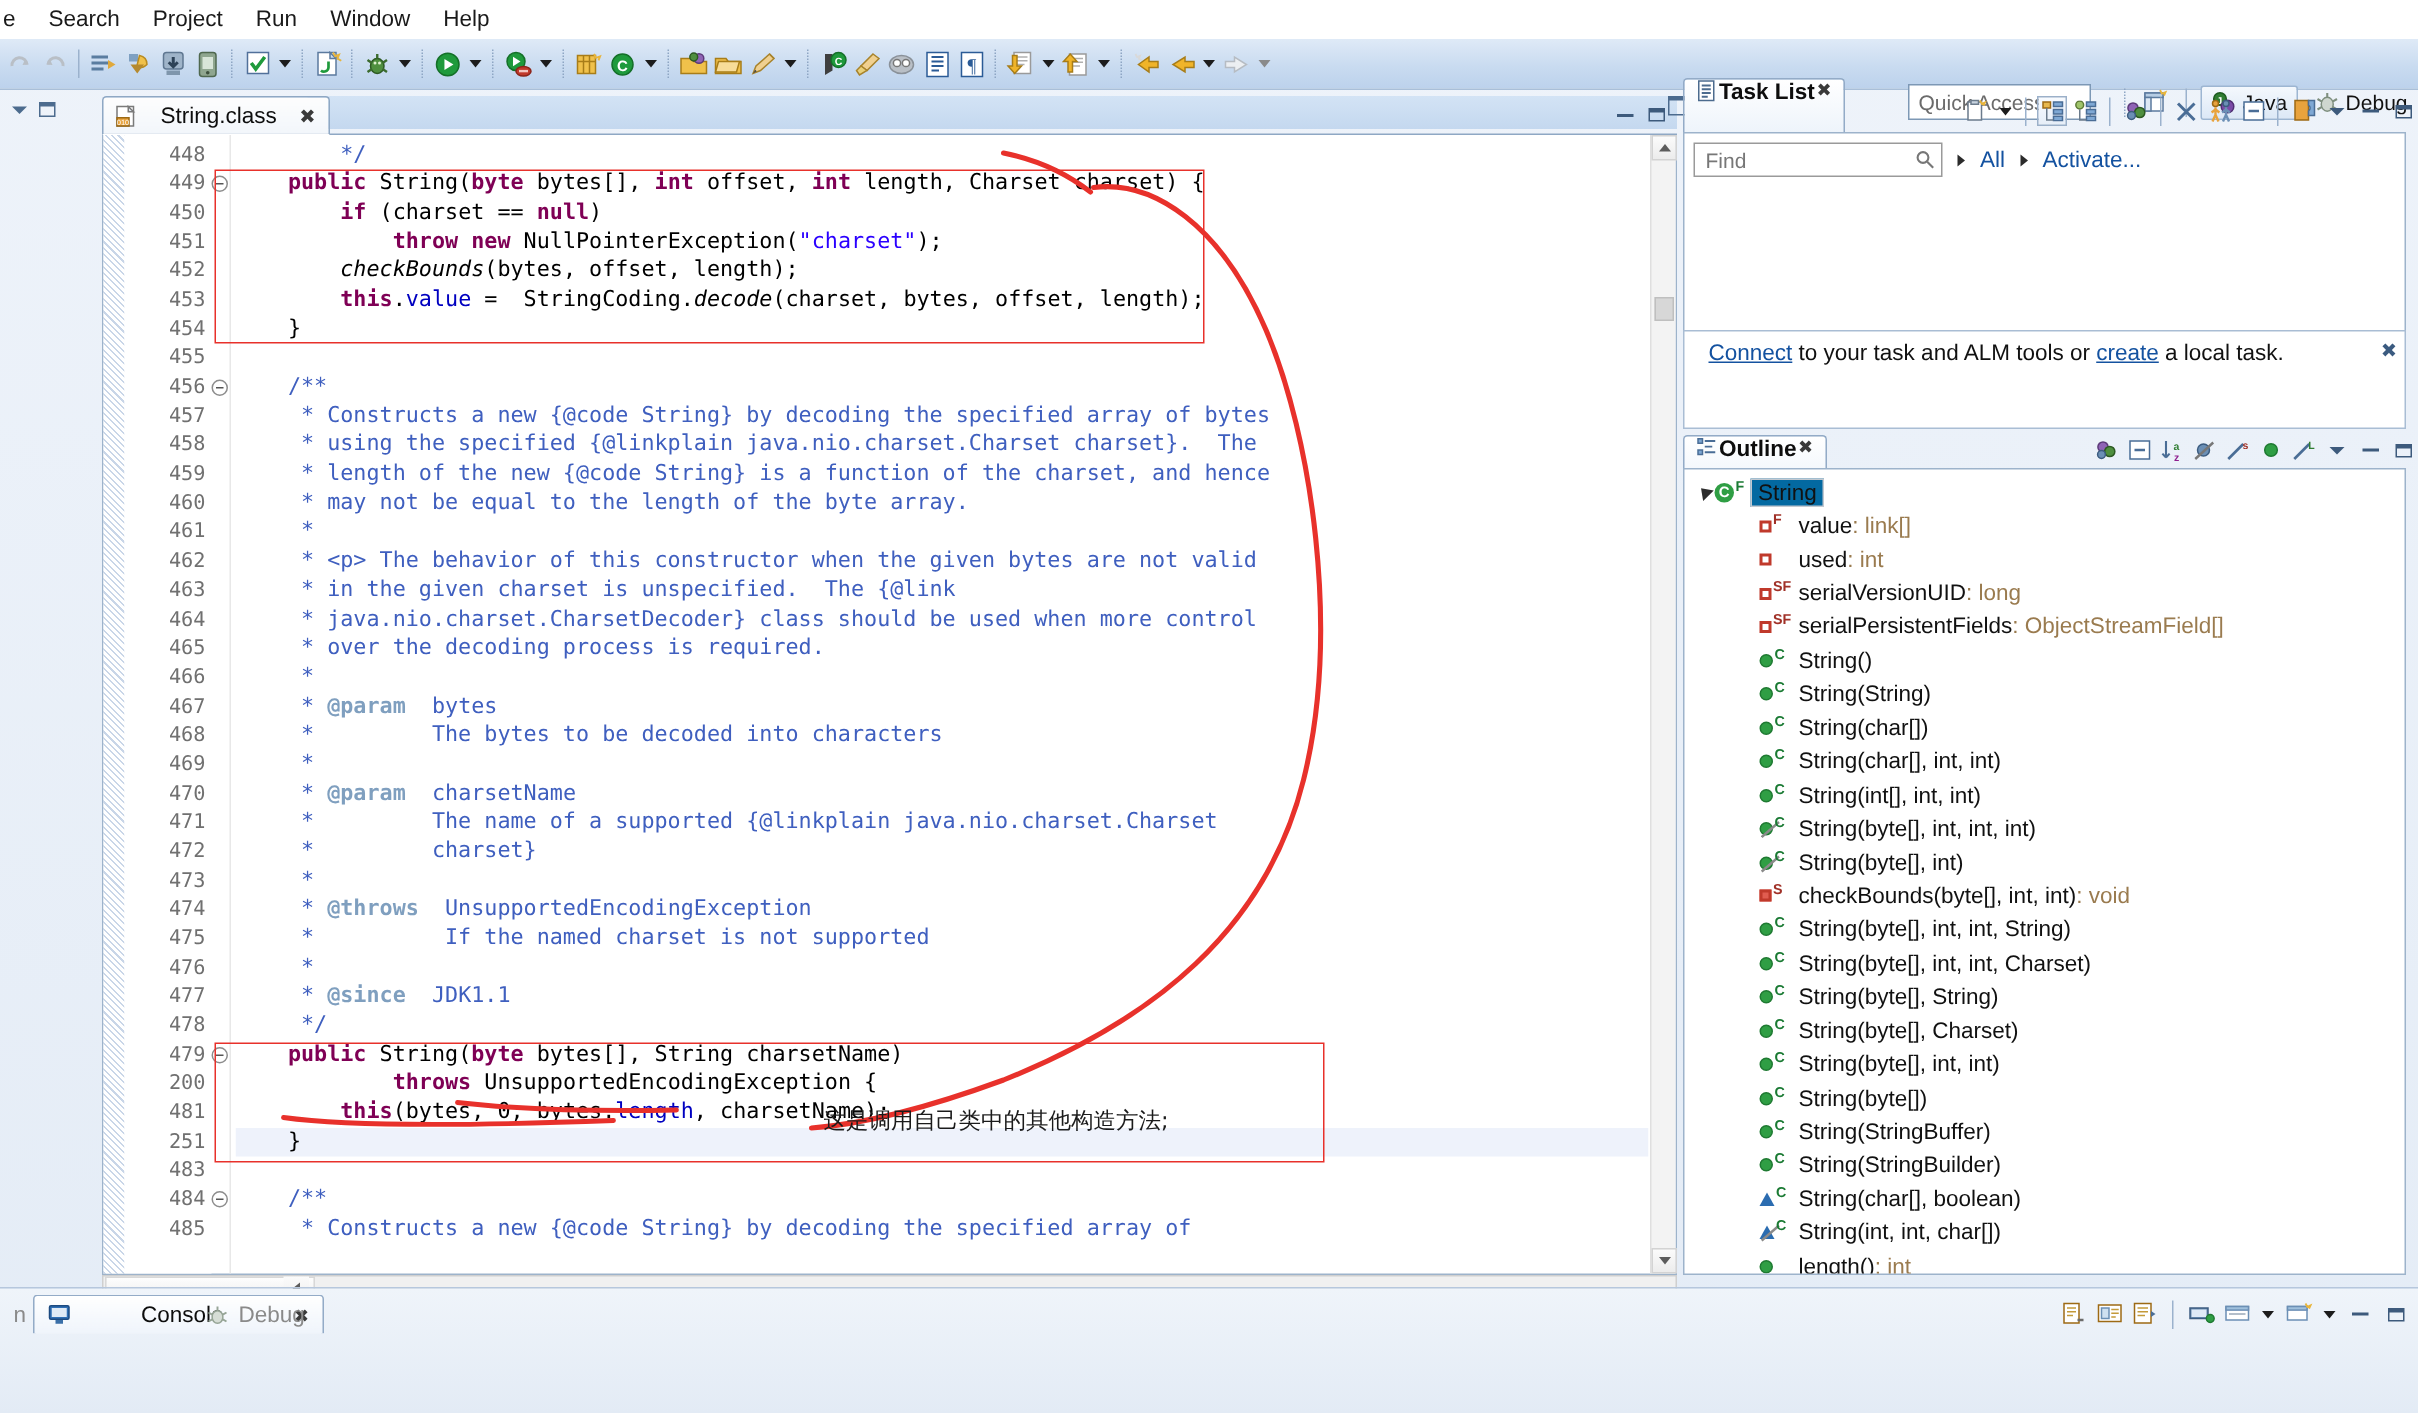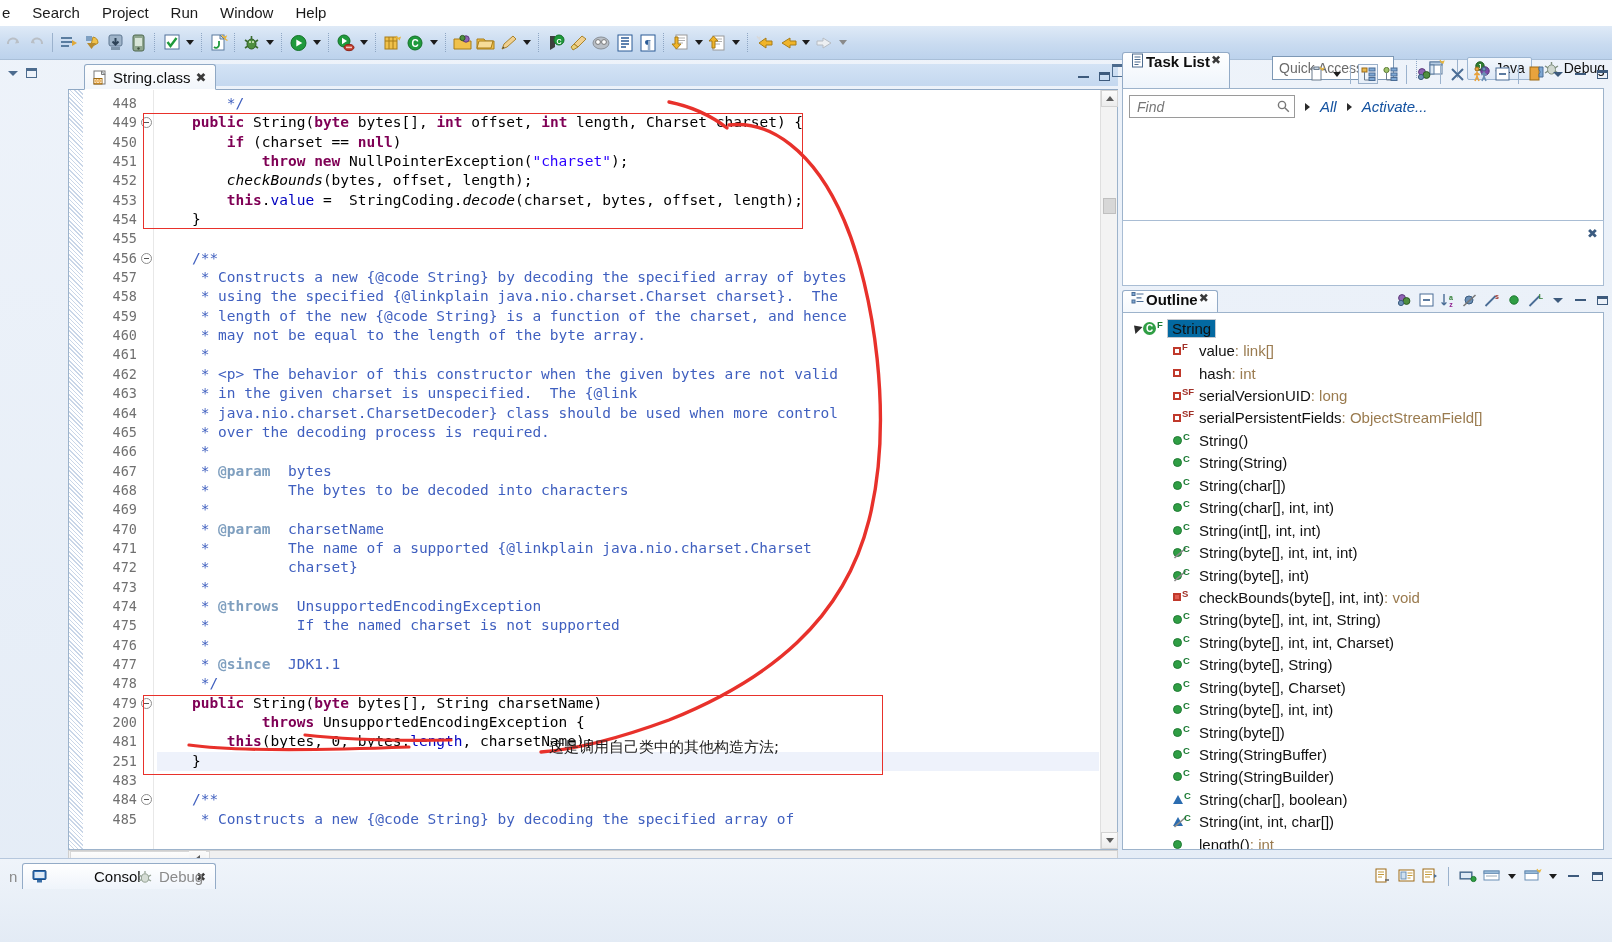--- a/index.html
+++ b/index.html
@@ -97,22 +97,22 @@
   .chev { width: 0; height: 0;
     border-left: 5px solid transparent; border-right: 5px solid transparent;
     border-top: 5px solid #4c6b8e; }
   .minibox { width: 11px; height: 10px; border: 1px solid #4c6b8e; border-top-width: 3px; }
 
   .tabstrip {
     position: absolute; left: 68px; top: 4px; width: 1050px; height: 26px;
     border-bottom: 1px solid #8fa8c4;
   }
   .etab {
-    position: absolute; left: 16px; top: 0; height: 26px;
-    display: flex; align-items: center; gap: 5px;
+    position: absolute; left: 0; top: 0; height: 26px;
+    display: flex; align-items: center; gap: 15px;
     padding: 0 9px 0 8px;
     background: linear-gradient(#fdfdfd, #f2f6fb);
     border: 1px solid #8fa8c4; border-bottom: 1px solid #ffffff;
     border-radius: 3px 3px 0 0;
     font-size: 15px; color: #0d0d0d;
   }
   .tab-rest {
     position: absolute; left: 205px; top: 4px; right: 0; height: 22px;
     background: linear-gradient(#d3e3f5,#c4d8ef);
   }
@@ -236,21 +236,21 @@
   .vtab .vtab-label { font-weight: bold; }
   .view-toolbar {
     position: absolute; right: 0; top: 2px; height: 24px;
     display: flex; align-items: center; gap: 2px;
   }
   .vti { width: 20px; height: 20px; display:flex; align-items:center; justify-content:center; }
   .vti.framed { border: 1px solid #9bb0c9; background: linear-gradient(#f8fbff,#e6eef8); }
 
   .tasklist-body {
     position: absolute; left: 0; top: 28px; width: 482px; height: 180px;
-    background: #ffffff; border: 1px solid #9db3cb; font-style: italic;
+    background: #ffffff; border: 1px solid #9db3cb;
   }
   .find-row { display: flex; align-items: center; gap: 10px; padding: 6px 6px; }
   .find-box {
     width: 166px; height: 23px; background: #fff; border: 1px solid #9a9a9a;
     display: flex; align-items: center; padding: 0 4px 0 7px;
     font-size: 14px; color: #777;
   }
   .find-box .fb-text { flex: 1; }
   .lnk { color: #1452a0; font-size: 15px; }
   .arrowmark { width:0;height:0;border-top:4px solid transparent;border-bottom:4px solid transparent;border-left:5px solid #2b2b2b; }
@@ -792,20 +792,23 @@
         </div>
         <span class="arrowmark"></span>
         <span class="lnk">All</span>
         <span class="arrowmark"></span>
         <span class="lnk">Activate...</span>
       </div>
     </div>
 
     <div class="mylyn">
       <div class="mylyn-close">✖</div>
+      <div class="mylyn-body">
+        <a href="#">Connect</a><span> to your task and ALM tools or </span><a href="#">create</a><span> a local task.</span>
+      </div>
     </div>
 
     <div class="outline-tabstrip">
       <div class="vtab" style="position:absolute;left:0;top:2px;">
         <svg width="14" height="14" viewBox="0 0 14 14">
           <rect x="1" y="1.5" width="3" height="3" fill="#7fa8d4" stroke="#4a6d96"></rect>
           <rect x="1" y="9" width="3" height="3" fill="#7fa8d4" stroke="#4a6d96"></rect>
           <path d="M5.5 3 h7 M5.5 10.5 h7 M5.5 6.8 h5" stroke="#4a6d96" stroke-width="1.2"></path>
         </svg>
         <span class="vtab-label">Outline</span>
@@ -886,21 +889,21 @@
               <span class="mod red">F</span>
             </span>
             <span class="oname">value</span>
             <span class="otype"> : link[]</span>
           </div>
           <div class="orow" style="padding-left: 30px;">
             <span class="otoggle"></span>
             <span class="oicon">
               <span class="sq"></span>
             </span>
-            <span class="oname">hash</span>
+            <span class="oname">used</span>
             <span class="otype"> : int</span>
           </div>
           <div class="orow" style="padding-left: 30px;">
             <span class="otoggle"></span>
             <span class="oicon">
               <span class="sq"></span>
               <span class="mod red">SF</span>
             </span>
             <span class="oname">serialVersionUID</span>
             <span class="otype"> : long</span>

